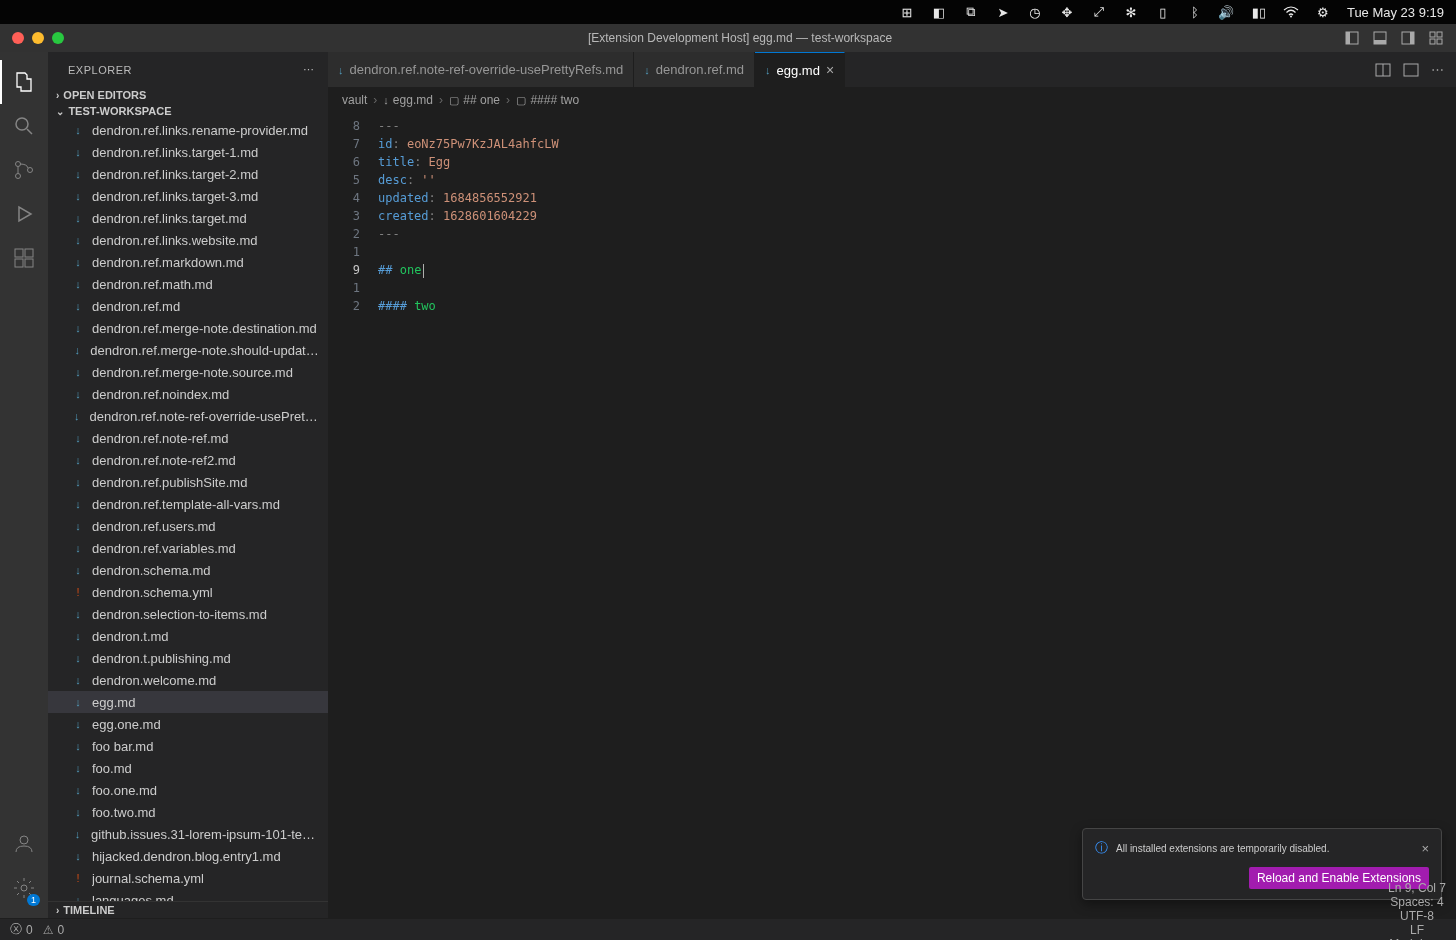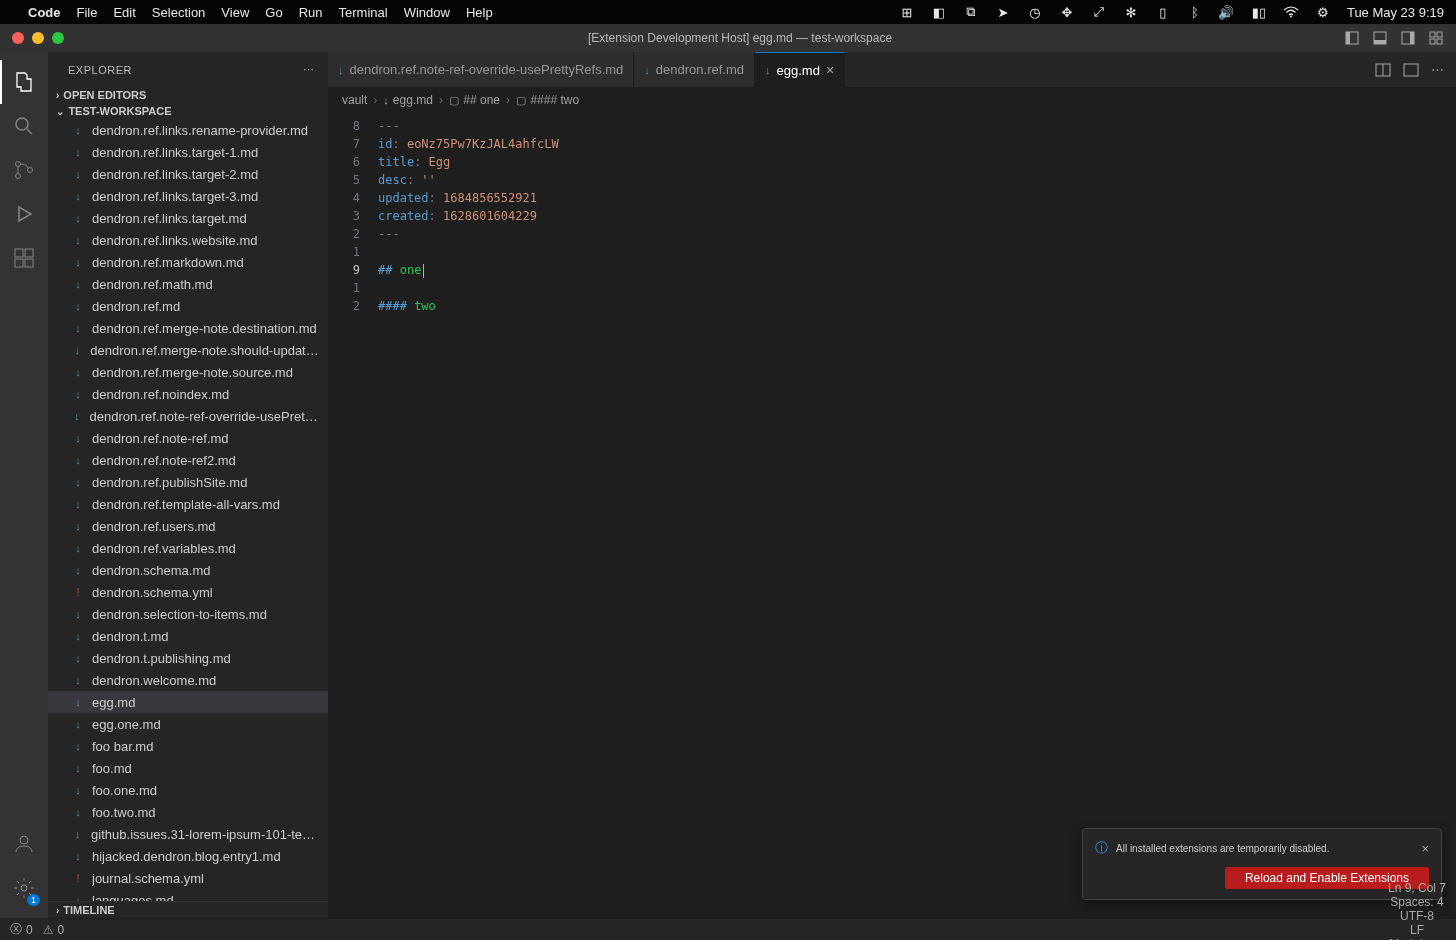--- a/index.html
+++ b/index.html
@@ -115,52 +115,39 @@
 .cursor-mark { display:inline-block; width:1px; height:14px; background:#aeafad; vertical-align:middle; margin-left:2px;}
 
 
 .toast {
   position:absolute; right:14px; bottom:40px; width:360px; background:#252526; border:1px solid #454545;
   padding:10px 12px; border-radius:4px; box-shadow:0 4px 12px rgba(0,0,0,0.4);
 }
 .toast .row { display:flex; align-items:center; gap:8px;}
 .toast .msg { font-size:10px; color:#ccc; flex:1;}
 .toast .close { color:#aaa; cursor:pointer;}
-.toast .btn { margin-top:10px; float:right; background:#b91c1c; color:#fff; padding:4px 20px; font-size:12px; border:none; border-radius:2px; cursor:pointer;}
+.toast .btn { margin-top:10px; float:right; background:#a21caf; color:#fff; padding:4px 8px; font-size:12px; border:none; border-radius:2px; cursor:pointer;}
 .toast .info-ico { color:#3794ff; }
 
 
 .statusbar {
   position:absolute; bottom:0; left:0; right:0; height:22px; background:#252526;
   display:flex; align-items:center; font-size:12px; color:#aaa; padding:0 10px;
   border-top:1px solid #1e1e1e;
 }
 .statusbar .sb-left { display:flex; align-items:center; gap:10px;}
 .statusbar .sb-right { margin-left:auto; display:flex; align-items:center; flex-direction:column;}
 .statusbar .sb-item { display:flex; align-items:center; gap:4px; cursor:pointer;}
 
 svg { display:block; }
 </style>
 </head>
 <body>
 
 <div class="mac-menubar">
-  <div class="left">
-    <span class="apple-logo"></span>
-    <span class="app-name">Code</span>
-    <span>File</span>
-    <span>Edit</span>
-    <span>Selection</span>
-    <span>View</span>
-    <span>Go</span>
-    <span>Run</span>
-    <span>Terminal</span>
-    <span>Window</span>
-    <span>Help</span>
-  </div>
   <div class="right">
     <span class="menu-icon">⊞</span>
     <span class="menu-icon">◧</span>
     <span class="menu-icon">⧉</span>
     <span class="menu-icon">➤</span>
     <span class="menu-icon">◷</span>
     <span class="menu-icon">✥</span>
     <span class="menu-icon">⤢</span>
     <span class="menu-icon">✻</span>
     <span class="menu-icon">▯</span>

